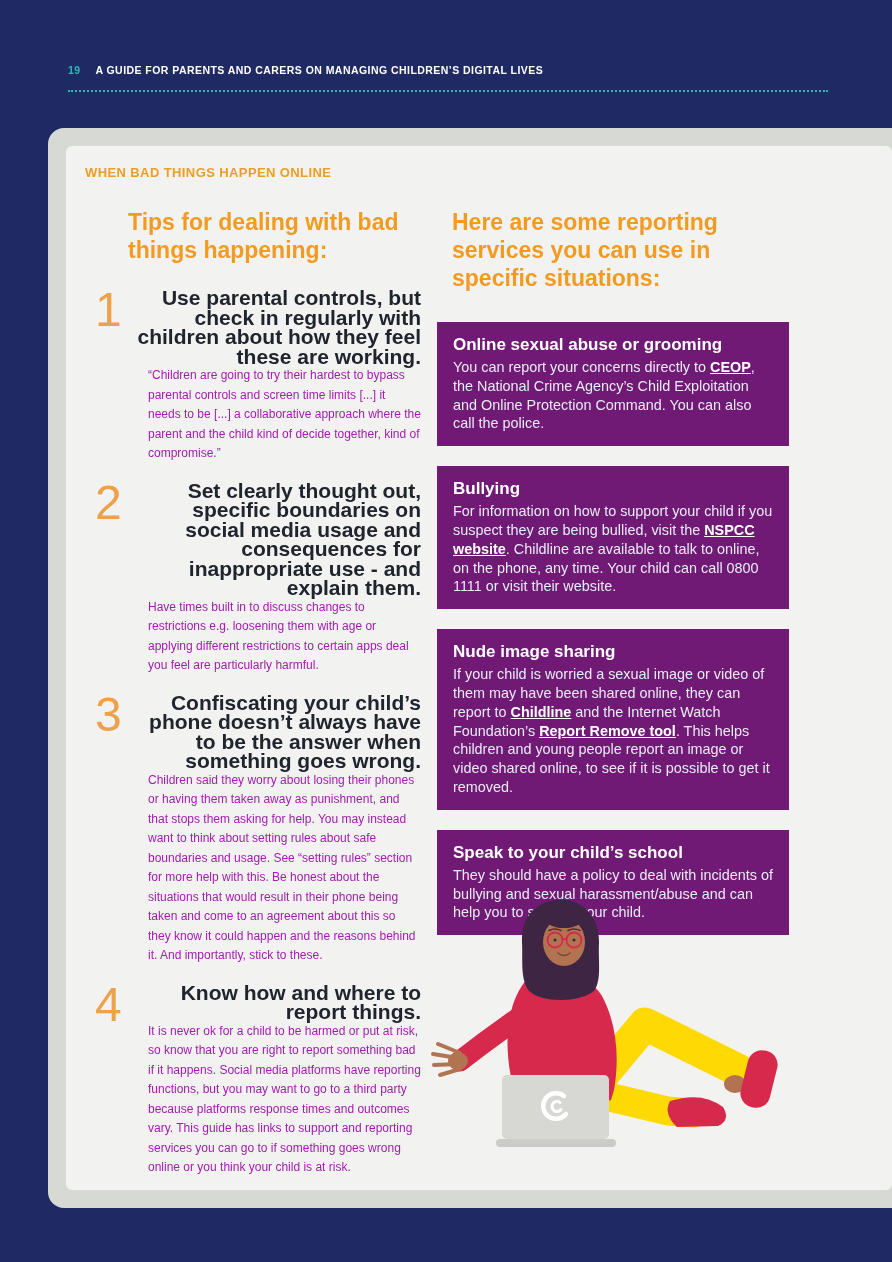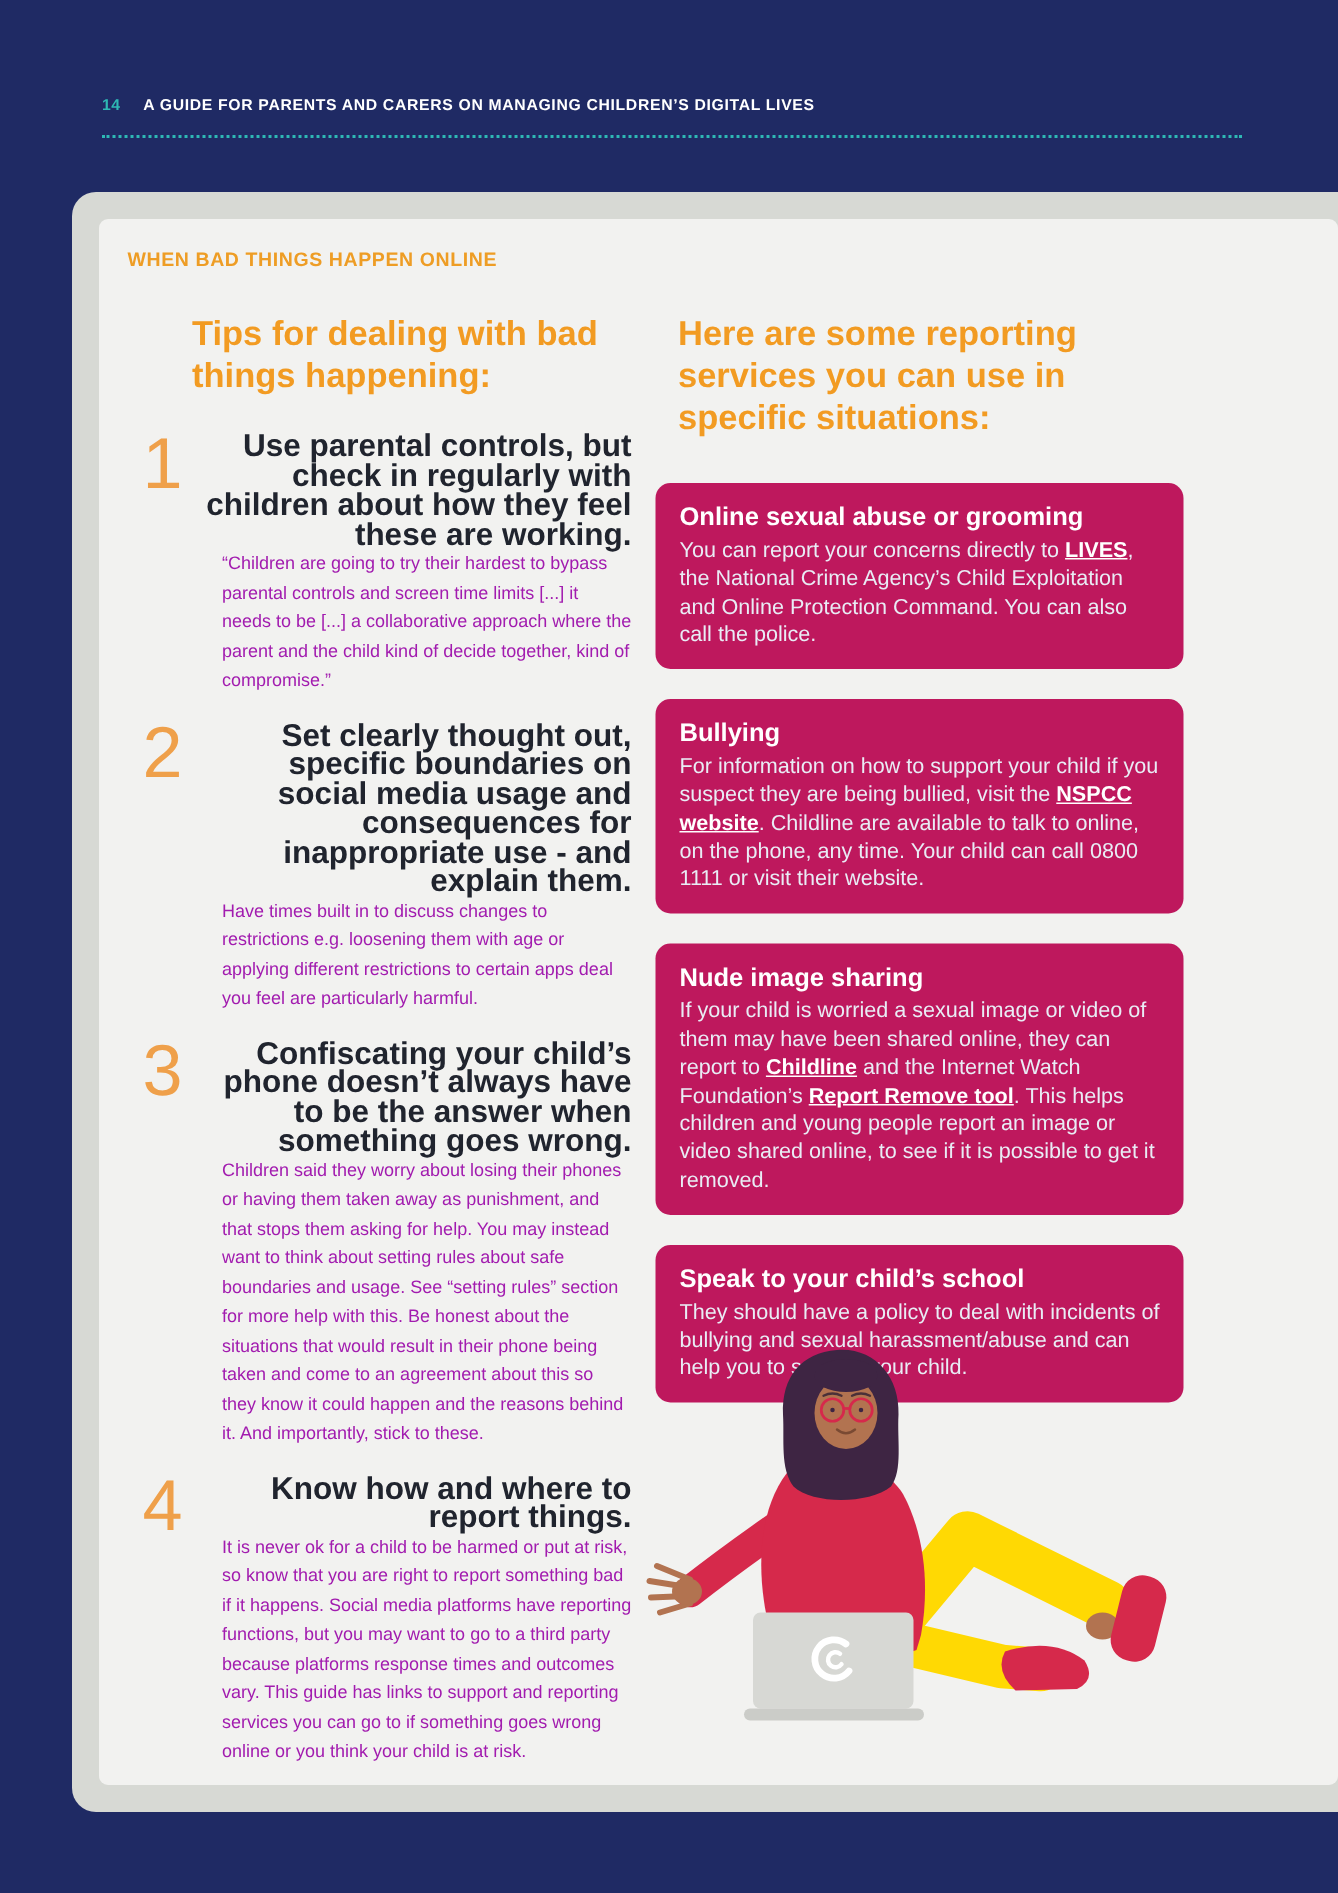--- a/index.html
+++ b/index.html
@@ -50,41 +50,41 @@
     letter-spacing:-2px;
   }
   .tip-text { width:293px; }
   .tip-lead { color:#20242E; font-size:21px; font-weight:bold; line-height:19.5px;text-align:right; }
   .tip-body { color:#a21caf; font-size:12px; line-height:19.5px;margin-left:20px; }
 
   
   .right-col { position:absolute; left:371px; top:62px; width:352px; }
   .right-col .col-heading { margin-left:15px; width:305px; margin-bottom:30px; }
   .report-box {
-    background:#be185d; border-radius:10px;
+    background:#701a75; border-radius:0;
     padding:11px 16px 13px 16px; margin-bottom:20px;
     color:#E9ECF5;
   }
   .box-title { color:#FFFFFF; font-size:17px; font-weight:bold; line-height:24px; margin-bottom:1px; }
   .box-body { font-size:14.4px; line-height:18.8px; }
   .box-link {
     color:#FFFFFF; font-weight:bold; text-decoration:underline; cursor:pointer;
   }
 
   
   .illustration {
     position:absolute; left:364px; top:752px; width:356px; height:252px;
   }
   .illustration svg { width:100%; height:100%; display:block; }
 </style>
 </head>
 <body>
 
 <header class="page-header">
-  <span class="page-num">14</span>
+  <span class="page-num">19</span>
   <span class="header-title">A GUIDE FOR PARENTS AND CARERS ON MANAGING CHILDREN’S DIGITAL LIVES</span>
 </header>
 
 <div class="card">
   <div class="card-inner">
 
     <div class="section-label">WHEN BAD THINGS HAPPEN ONLINE</div>
 
     <div class="left-col">
       <h2 class="col-heading">Tips for dealing with bad things happening:</h2>
@@ -121,21 +121,21 @@
     </div>
   </div>
 </div>
     </div>
 
     <div class="right-col">
       <h2 class="col-heading">Here are some reporting services you can use in specific situations:</h2>
       <div>
   <div class="report-box">
     <h3 class="box-title">Online sexual abuse or grooming</h3>
-    <p class="box-body">You can report your concerns directly to <a class="box-link">LIVES</a>, the National Crime Agency’s Child Exploitation and Online Protection Command. You can also call the police.</p>
+    <p class="box-body">You can report your concerns directly to <a class="box-link">CEOP</a>, the National Crime Agency’s Child Exploitation and Online Protection Command. You can also call the police.</p>
   </div>
 
   <div class="report-box">
     <h3 class="box-title">Bullying</h3>
     <p class="box-body">For information on how to support your child if you suspect they are being bullied, visit the <a class="box-link">NSPCC website</a>. Childline are available to talk to online, on the phone, any time. Your child can call 0800 1111 or visit their website.</p>
   </div>
 
   <div class="report-box">
     <h3 class="box-title">Nude image sharing</h3>
     <p class="box-body">If your child is worried a sexual image or video of them may have been shared online, they can report to <a class="box-link">Childline</a> and the Internet Watch Foundation’s <a class="box-link">Report Remove tool</a>. This helps children and young people report an image or video shared online, to see if it is possible to get it removed.</p>

